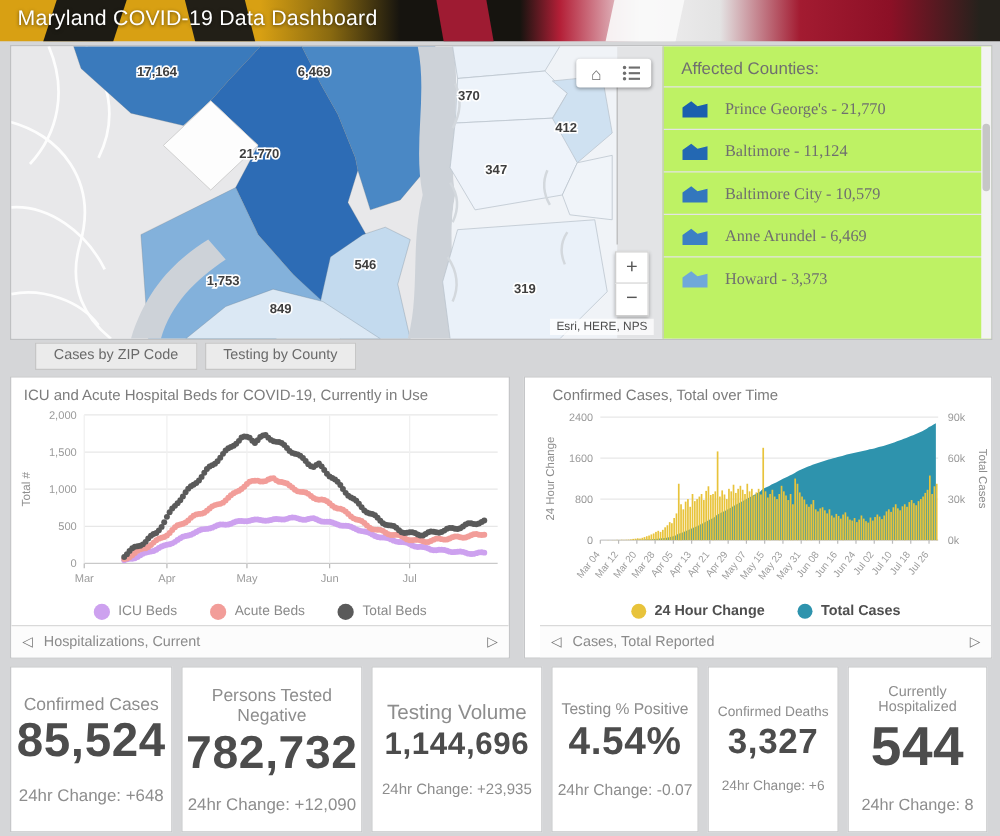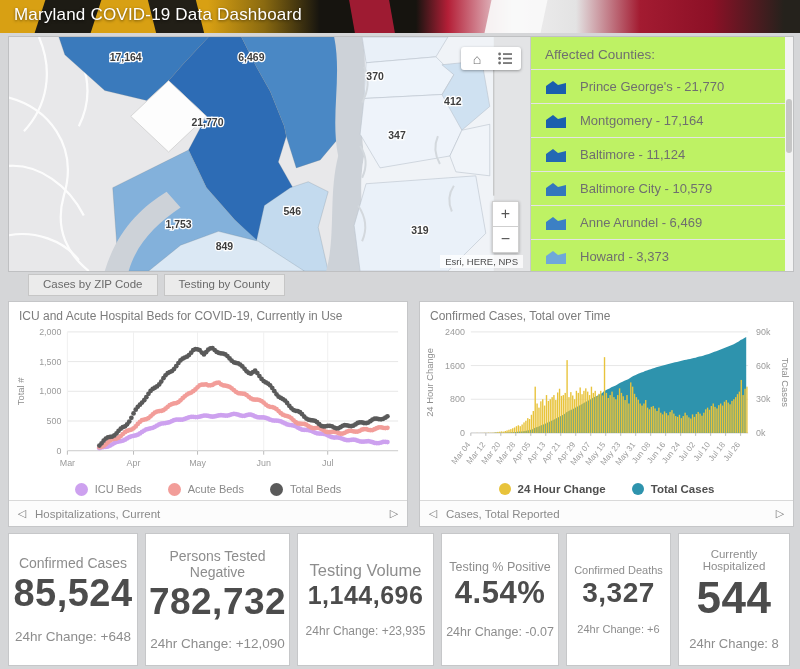--- a/index.html
+++ b/index.html
@@ -37,38 +37,38 @@
   .zoom-btn + .zoom-btn { border-top:none; }
 
   .attribution { position:absolute; right:270px; bottom:3px; font-size:9.5px;
     color:#4e4e4e; background:rgba(255,255,255,.75); padding:1px 5px; }
 
   
   .counties { position:absolute; top:0; right:0; bottom:0; width:263px;
     background:#bef264; border-left:1px solid #c9c9c9; }
   .counties-title { font-size:13.5px; color:#6f6f6f; padding:10px 14px 7px; }
   .county-row { display:flex; align-items:center; gap:13px; height:34px;
-    padding-left:14px; border-top:1px solid #e4e4e4; cursor:pointer; }
+    padding-left:14px; border-top:1px solid #e4e4e4; cursor:pointer;font-family:Liberation Serif, serif; }
   .county-row span { font-size:13px; color:#6f6f6f; }
   .c-scroll { position:absolute; top:0; right:0; bottom:0; width:8px; background:#f3f3f3; }
   .c-thumb { position:absolute; top:62px; right:1px; width:6px; height:54px;
     background:#c6c6c6; border-radius:3px; }
 
   
   .tabs { display:flex; gap:6px; margin:2px 0 0 28px; height:22px; }
   .tab { font-size:11.5px; color:#6a6a6a; background:#ebebeb; border:1px solid #c6c6c6;
     padding:0 14px; line-height:19px; cursor:pointer; }
   .tab.active { background:#fff; color:#555; border-bottom:3px solid #1778bc; }
 
   
   .charts { display:flex; gap:11px; margin:5px 6px 0 8px; height:226px; }
   .chart-panel { background:#fff; border:1px solid #c5c6c8; display:flex;
     flex-direction:column; overflow:hidden; }
   .chart-panel.left { width:400px; flex:none; }
-  .chart-panel.right { flex:1; }
+  .chart-panel.right { flex:1;padding-left:12px; }
   .chart-title { font-size:12px; color:#7c7c7c; padding:7px 10px 1px; height:20px; }
   .chart-svg { display:block; width:100%; height:158px; }
   text.tick { font-size:9px; fill:#9b9b9b; }
   text.tick2 { font-size:8.2px; fill:#9b9b9b; }
   text.axis-label { font-size:9.5px; fill:#8d8d8d; }
   .legend { height:22px; display:flex; justify-content:center; align-items:center; gap:26px; }
   .legend .li { display:flex; align-items:center; gap:7px; }
   .legend .dot { width:13px; height:13px; border-radius:50%; }
   .legend .lt { font-size:11px; color:#8a8a8a; }
   .legend.bold .lt { font-weight:bold; color:#4f4f4f; font-size:11.5px; }
@@ -171,26 +171,20 @@
 
   <div class="attribution">Esri, HERE, NPS</div>
 
   <aside class="counties">
     <div class="counties-title">Affected Counties:</div>
     <div class="county-row">
       <svg width="22" height="16" viewBox="0 0 22 16">
           <path d="M1,15 L1,7 L8,2 L13,6 L21,4 L21,15 Z" fill="#1a5fae"></path>
         </svg>
       <span>Prince George's - 21,770</span>
-    </div>
-    <div class="county-row">
-      <svg width="22" height="16" viewBox="0 0 22 16">
-          <path d="M1,15 L1,7 L8,2 L13,6 L21,4 L21,15 Z" fill="#1a5fae"></path>
-        </svg>
-      <span>Montgomery - 17,164</span>
     </div>
     <div class="county-row">
       <svg width="22" height="16" viewBox="0 0 22 16">
           <path d="M1,15 L1,7 L8,2 L13,6 L21,4 L21,15 Z" fill="#2368b3"></path>
         </svg>
       <span>Baltimore - 11,124</span>
     </div>
     <div class="county-row">
       <svg width="22" height="16" viewBox="0 0 22 16">
           <path d="M1,15 L1,7 L8,2 L13,6 L21,4 L21,15 Z" fill="#3377bd"></path>

